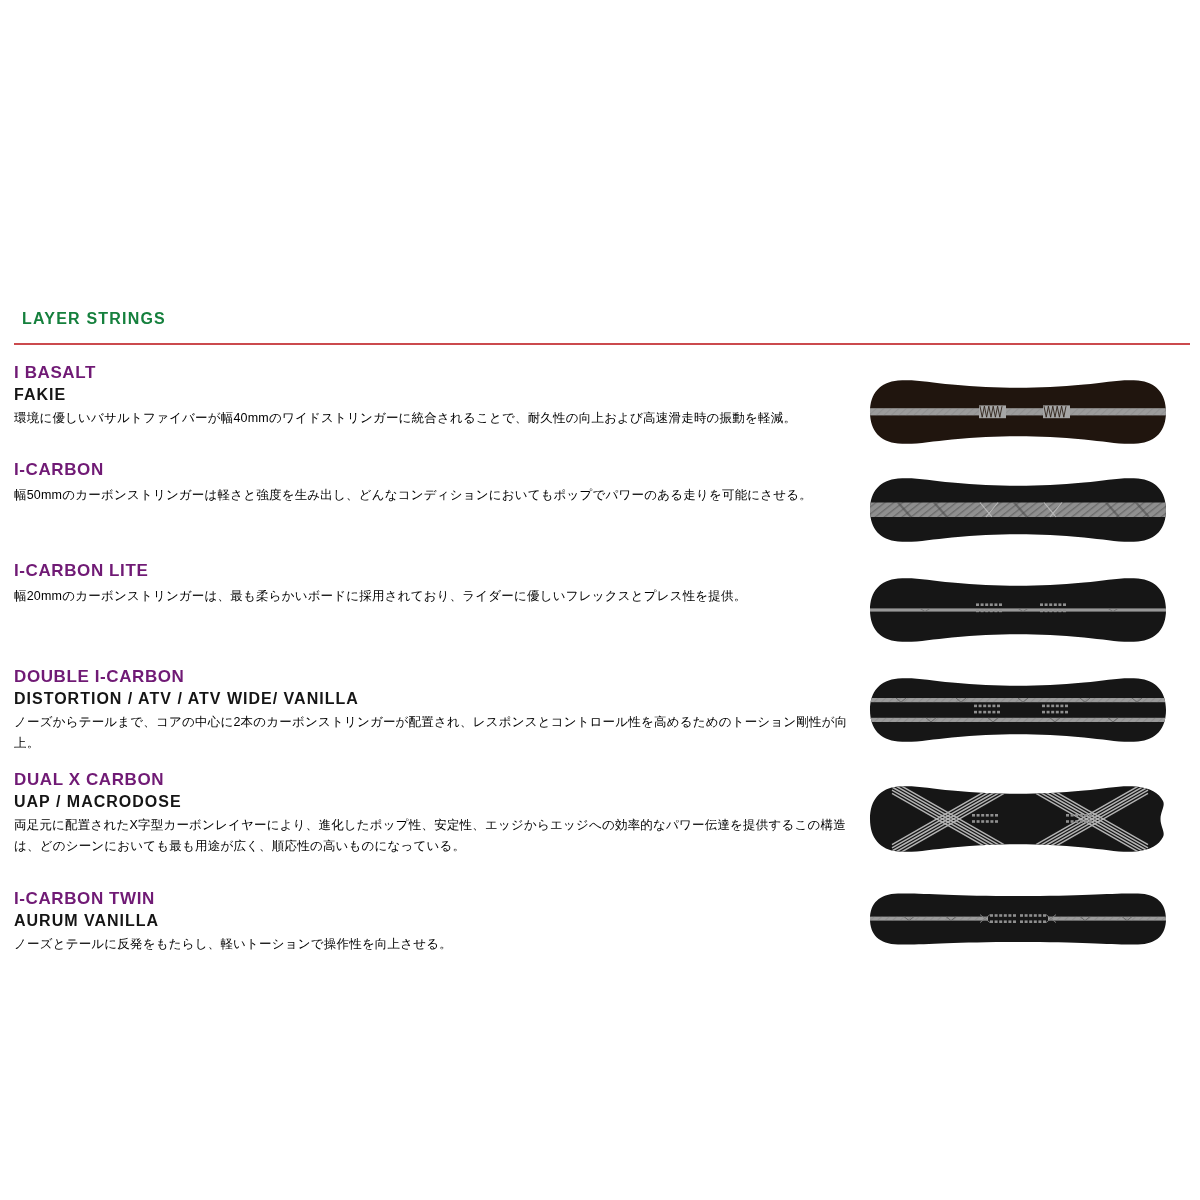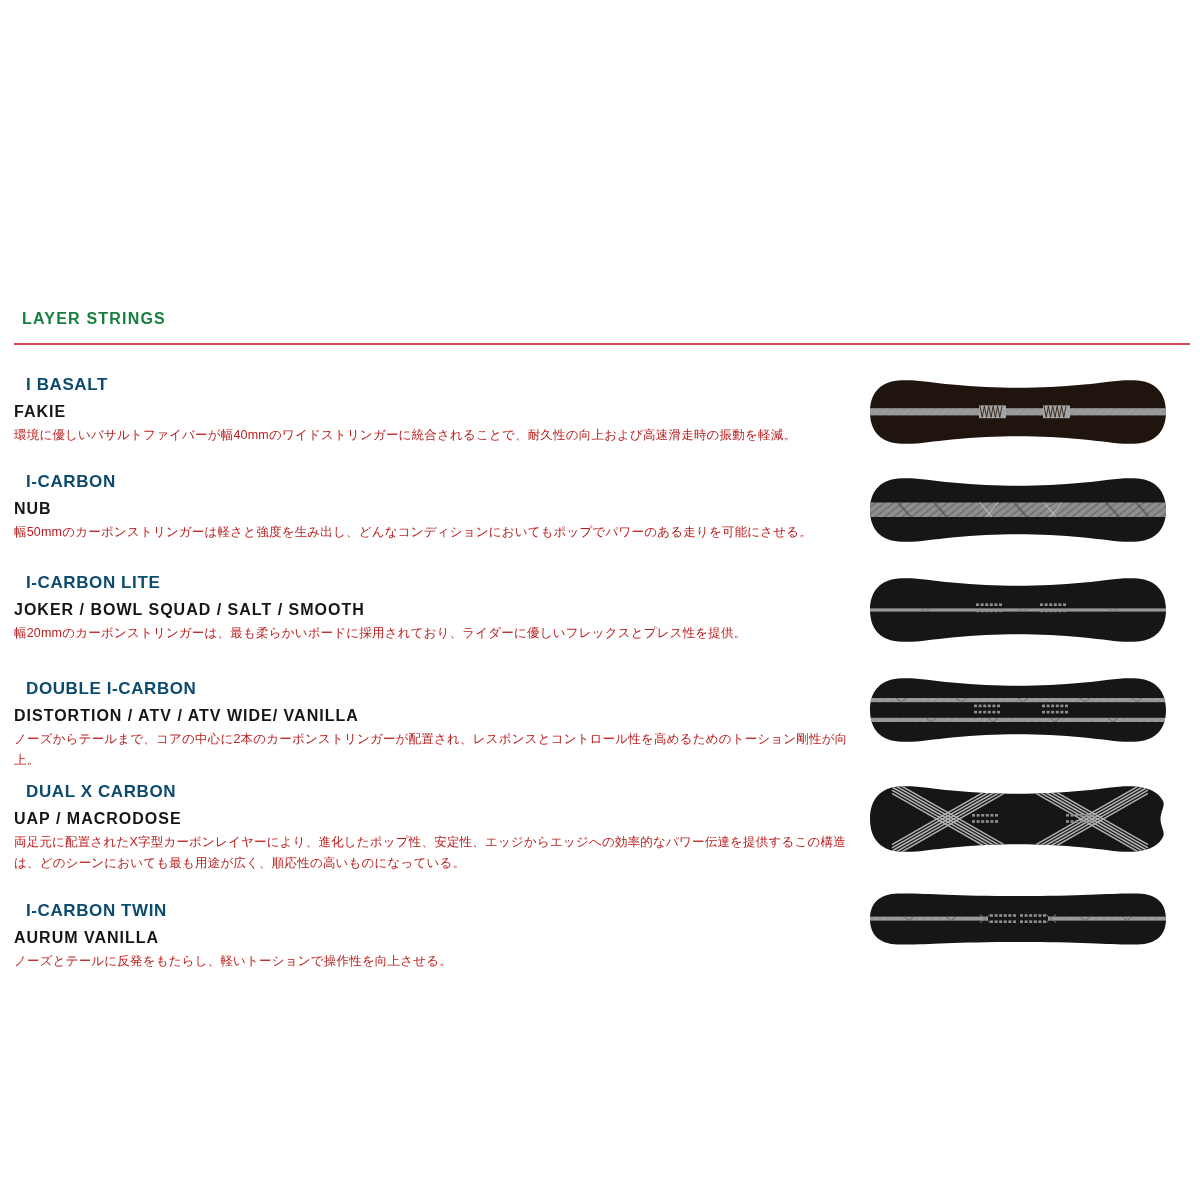--- a/index.html
+++ b/index.html
@@ -11,29 +11,29 @@
   .page-heading{
     position:absolute;left:14px;top:302px;margin:8px;
     font-size:16px;font-weight:bold;letter-spacing:1.2px;color:#15803d;
   }
   .heading-rule{
     position:absolute;left:14px;top:343px;width:1176px;height:2px;
     background:#cb4a4e;border:none;margin:0;
   }
   .sec{position:absolute;left:14px;width:846px;}
   .sec h2{
-    margin:12px;font-size:17px;line-height:17px;font-weight:bold;
-    letter-spacing:0.6px;color:#0c4a6e;
+    margin:0;font-size:17px;line-height:17px;font-weight:bold;
+    letter-spacing:0.6px;color:#701a75;
   }
   .sec h3{
     margin:7px 0 0 0;font-size:16px;line-height:13px;font-weight:bold;
     letter-spacing:1px;color:#151515;
   }
   .sec p{
-    margin:7px 0 0 0;font-size:12.5px;line-height:1.65;color:#b91c1c;
+    margin:7px 0 0 0;font-size:12.5px;line-height:1.65;color:#000000;
     letter-spacing:0.2px;
   }
   .board{position:absolute;left:868px;width:302px;}
   .board svg{display:block;}
   .shared-defs{position:absolute;width:0;height:0;}
 </style>
 </head>
 <body>
 
 <svg class="shared-defs" aria-hidden="true">
@@ -85,21 +85,20 @@
       <rect x="111" y="30.4" width="27" height="12.8" fill="#a6a6a6"></rect>
       <rect x="175" y="30.4" width="27" height="12.8" fill="#a6a6a6"></rect>
       <use href="#zz" x="112" y="31.2"></use>
       <use href="#zz" x="176" y="31.2"></use>
     </g>
   </svg>
 </div>
 
 <section class="sec" style="top:461px">
   <h2>I-CARBON</h2>
-  <h3>NUB</h3>
   <p>幅50mmのカーボンストリンガーは軽さと強度を生み出し、どんなコンディションにおいてもポップでパワーのある走りを可能にさせる。</p>
 </section>
 <div class="board" style="top:473px">
   <svg width="300" height="74" viewBox="0 0 300 74">
     <defs>
         <clipPath id="cp2">
           <path d="M2 37 C2 18.5 12 7 30 5.5 C47 4 62 7.5 84 9.5 C108 11.8 128 12.8 150 12.8 C172 12.8 192 11.8 216 9.5 C238 7.5 253 4 270 5.5 C288 7 298 18.5 298 37 C298 55.5 288 67 270 68.5 C253 70 238 66.5 216 64.5 C192 62.2 172 61.2 150 61.2 C128 61.2 108 62.2 84 64.5 C62 66.5 47 70 30 68.5 C12 67 2 55.5 2 37 Z"></path>
         </clipPath>
       </defs>
     <path d="M2 37 C2 18.5 12 7 30 5.5 C47 4 62 7.5 84 9.5 C108 11.8 128 12.8 150 12.8 C172 12.8 192 11.8 216 9.5 C238 7.5 253 4 270 5.5 C288 7 298 18.5 298 37 C298 55.5 288 67 270 68.5 C253 70 238 66.5 216 64.5 C192 62.2 172 61.2 150 61.2 C128 61.2 108 62.2 84 64.5 C62 66.5 47 70 30 68.5 C12 67 2 55.5 2 37 Z" fill="#161616"></path>
@@ -117,21 +116,20 @@
           <line x1="118" y1="44" x2="130" y2="29.5"></line>
         <line x1="176" y1="29.5" x2="188" y2="44"></line>
           <line x1="182" y1="44" x2="194" y2="29.5"></line>
       </g>
     </g>
   </svg>
 </div>
 
 <section class="sec" style="top:562px">
   <h2>I-CARBON LITE</h2>
-  <h3>JOKER / BOWL SQUAD / SALT / SMOOTH</h3>
   <p>幅20mmのカーボンストリンガーは、最も柔らかいボードに採用されており、ライダーに優しいフレックスとプレス性を提供。</p>
 </section>
 <div class="board" style="top:573px">
   <svg width="300" height="74" viewBox="0 0 300 74">
     <defs>
         <clipPath id="cp3">
           <path d="M2 37 C2 18.5 12 7 30 5.5 C47 4 62 7.5 84 9.5 C108 11.8 128 12.8 150 12.8 C172 12.8 192 11.8 216 9.5 C238 7.5 253 4 270 5.5 C288 7 298 18.5 298 37 C298 55.5 288 67 270 68.5 C253 70 238 66.5 216 64.5 C192 62.2 172 61.2 150 61.2 C128 61.2 108 62.2 84 64.5 C62 66.5 47 70 30 68.5 C12 67 2 55.5 2 37 Z"></path>
         </clipPath>
       </defs>
     <path d="M2 37 C2 18.5 12 7 30 5.5 C47 4 62 7.5 84 9.5 C108 11.8 128 12.8 150 12.8 C172 12.8 192 11.8 216 9.5 C238 7.5 253 4 270 5.5 C288 7 298 18.5 298 37 C298 55.5 288 67 270 68.5 C253 70 238 66.5 216 64.5 C192 62.2 172 61.2 150 61.2 C128 61.2 108 62.2 84 64.5 C62 66.5 47 70 30 68.5 C12 67 2 55.5 2 37 Z" fill="#161616"></path>

